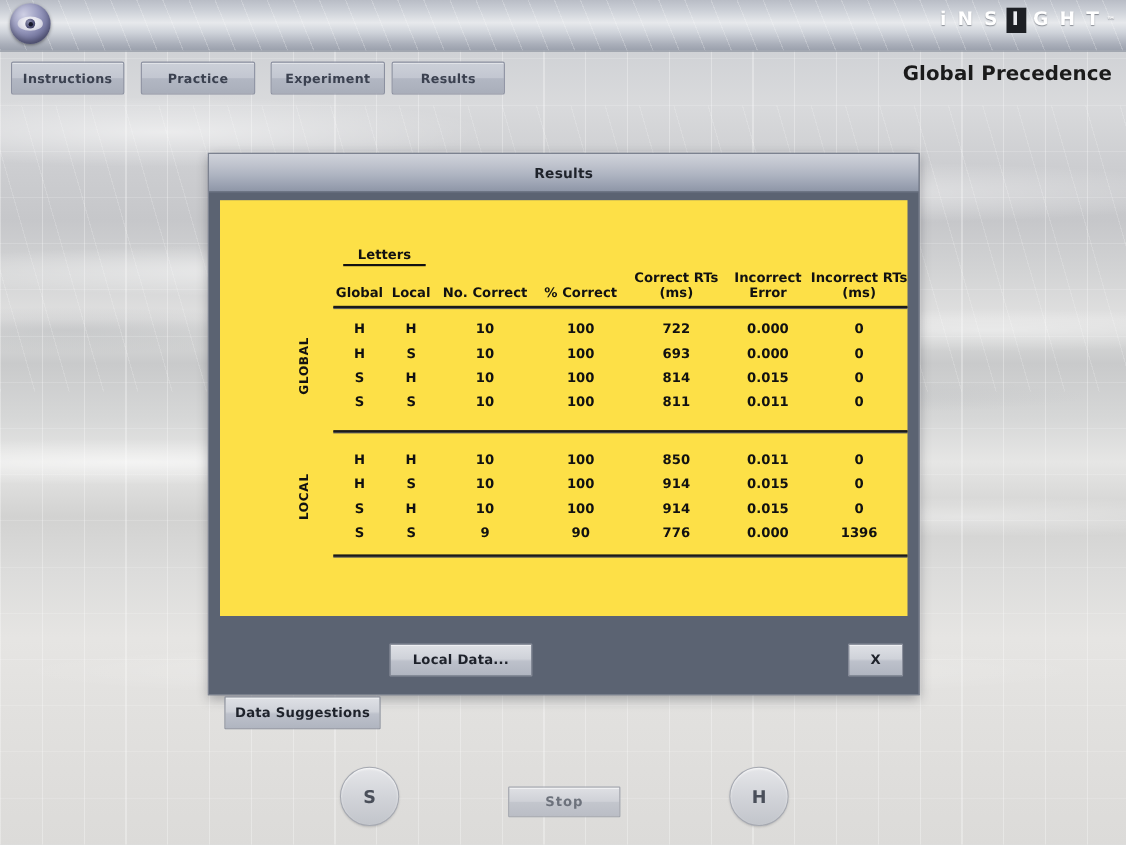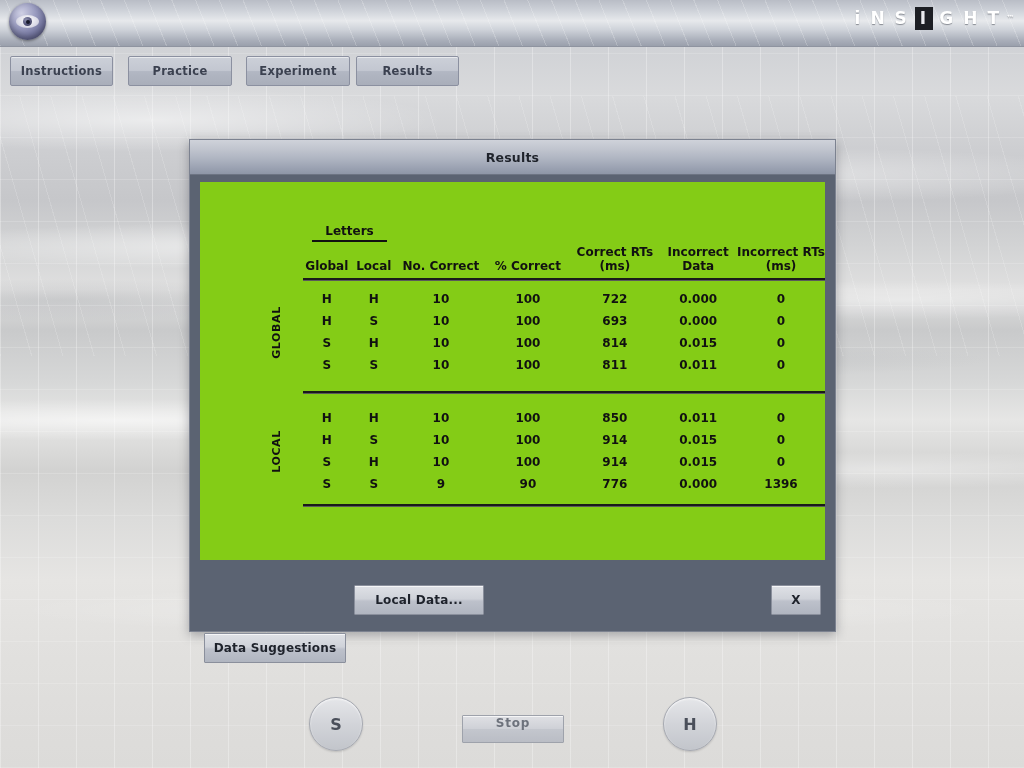--- a/index.html
+++ b/index.html
@@ -211,21 +211,21 @@
   .dialog-title {
     font-size: 12.5px;
     font-weight: 700;
     color: #1f232b;
     letter-spacing: .2px;
   }
   .dialog-body {
     position: absolute;
     left: 10px; top: 42px;
     width: 625px; height: 378px;
-    background: #84cc16;
+    background: #fde047;
   }
   .dialog-footer {
     position: absolute;
     left: 0; bottom: 0;
     width: 645px; height: 62px;
   }
   .dlg-btn {
     position: absolute;
     height: 28px;
     border: 1px solid #8a8f9c;
@@ -351,20 +351,21 @@
     left: 462px; top: 715px;
     width: 100px; height: 26px;
     border: 1px solid #9ea2ab;
     border-radius: 1px;
     background: linear-gradient(180deg, #dfe0e4 0%, #cfd1d7 48%, #c3c6cd 52%, #babdc5 100%);
     color: #6d727c;
     font-size: 12px;
     font-weight: 700;
     letter-spacing: .8px;
     display: flex;
+    align-items: center;
     justify-content: center;
     cursor: pointer;
     user-select: none;
     box-shadow: inset 0 1px 0 rgba(255,255,255,.7);
   }
 </style>
 </head>
 <body>
 
 <div id="app">
@@ -401,20 +402,21 @@
       <span>Practice</span>
     </div>
     <div class="tab" id="tab-experiment">
       <span>Experiment</span>
     </div>
     <div class="tab" id="tab-results">
       <span>Results</span>
     </div>
   </div>
 
+  <div class="app-title">Global Precedence</div>
 
   <div class="dialog">
 
     <div class="dialog-titlebar">
       <div class="dialog-title">Results</div>
     </div>
 
     <div class="dialog-body">
       <div class="table-wrap">
         <table class="results">
@@ -452,21 +454,21 @@
               </th>
               <th>
                 <div>% Correct</div>
               </th>
               <th>
                 <div>Correct RTs</div>
                 <div>(ms)</div>
               </th>
               <th>
                 <div>Incorrect</div>
-                <div>Data</div>
+                <div>Error</div>
               </th>
               <th>
                 <div>Incorrect RTs</div>
                 <div>(ms)</div>
               </th>
             </tr>
 
             <tr class="rule-row">
               <td></td>
               <td colspan="7">

